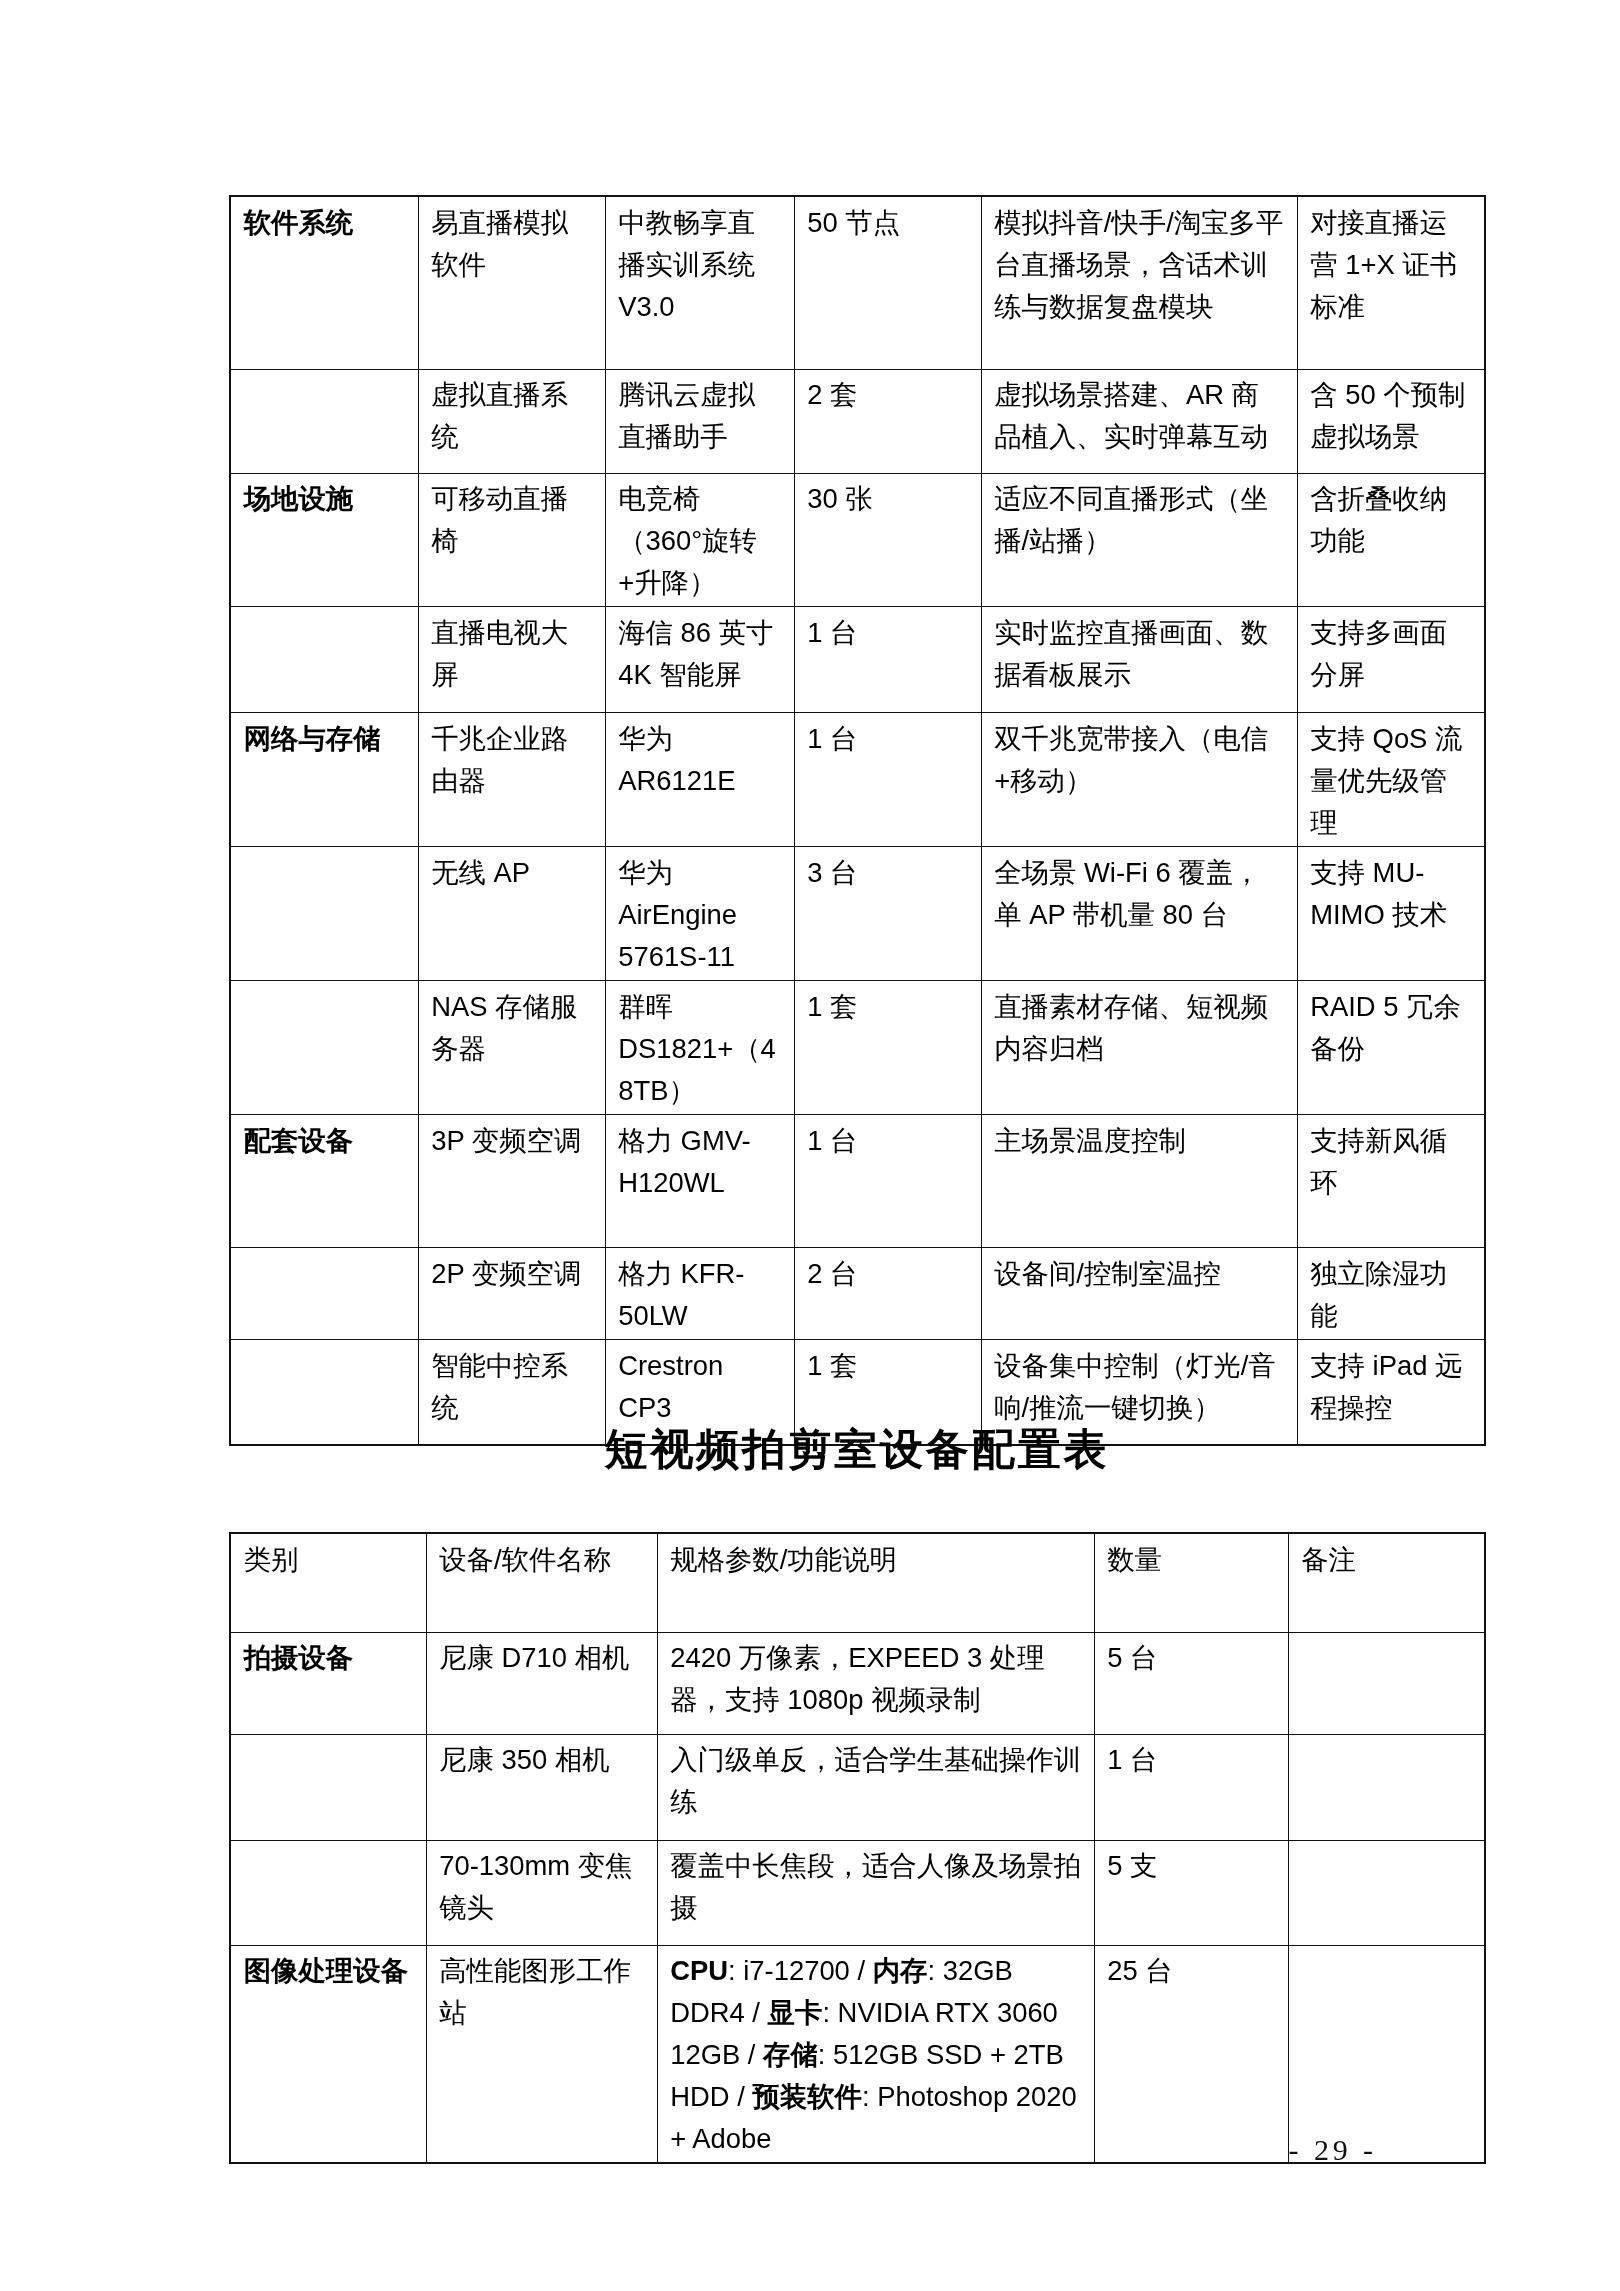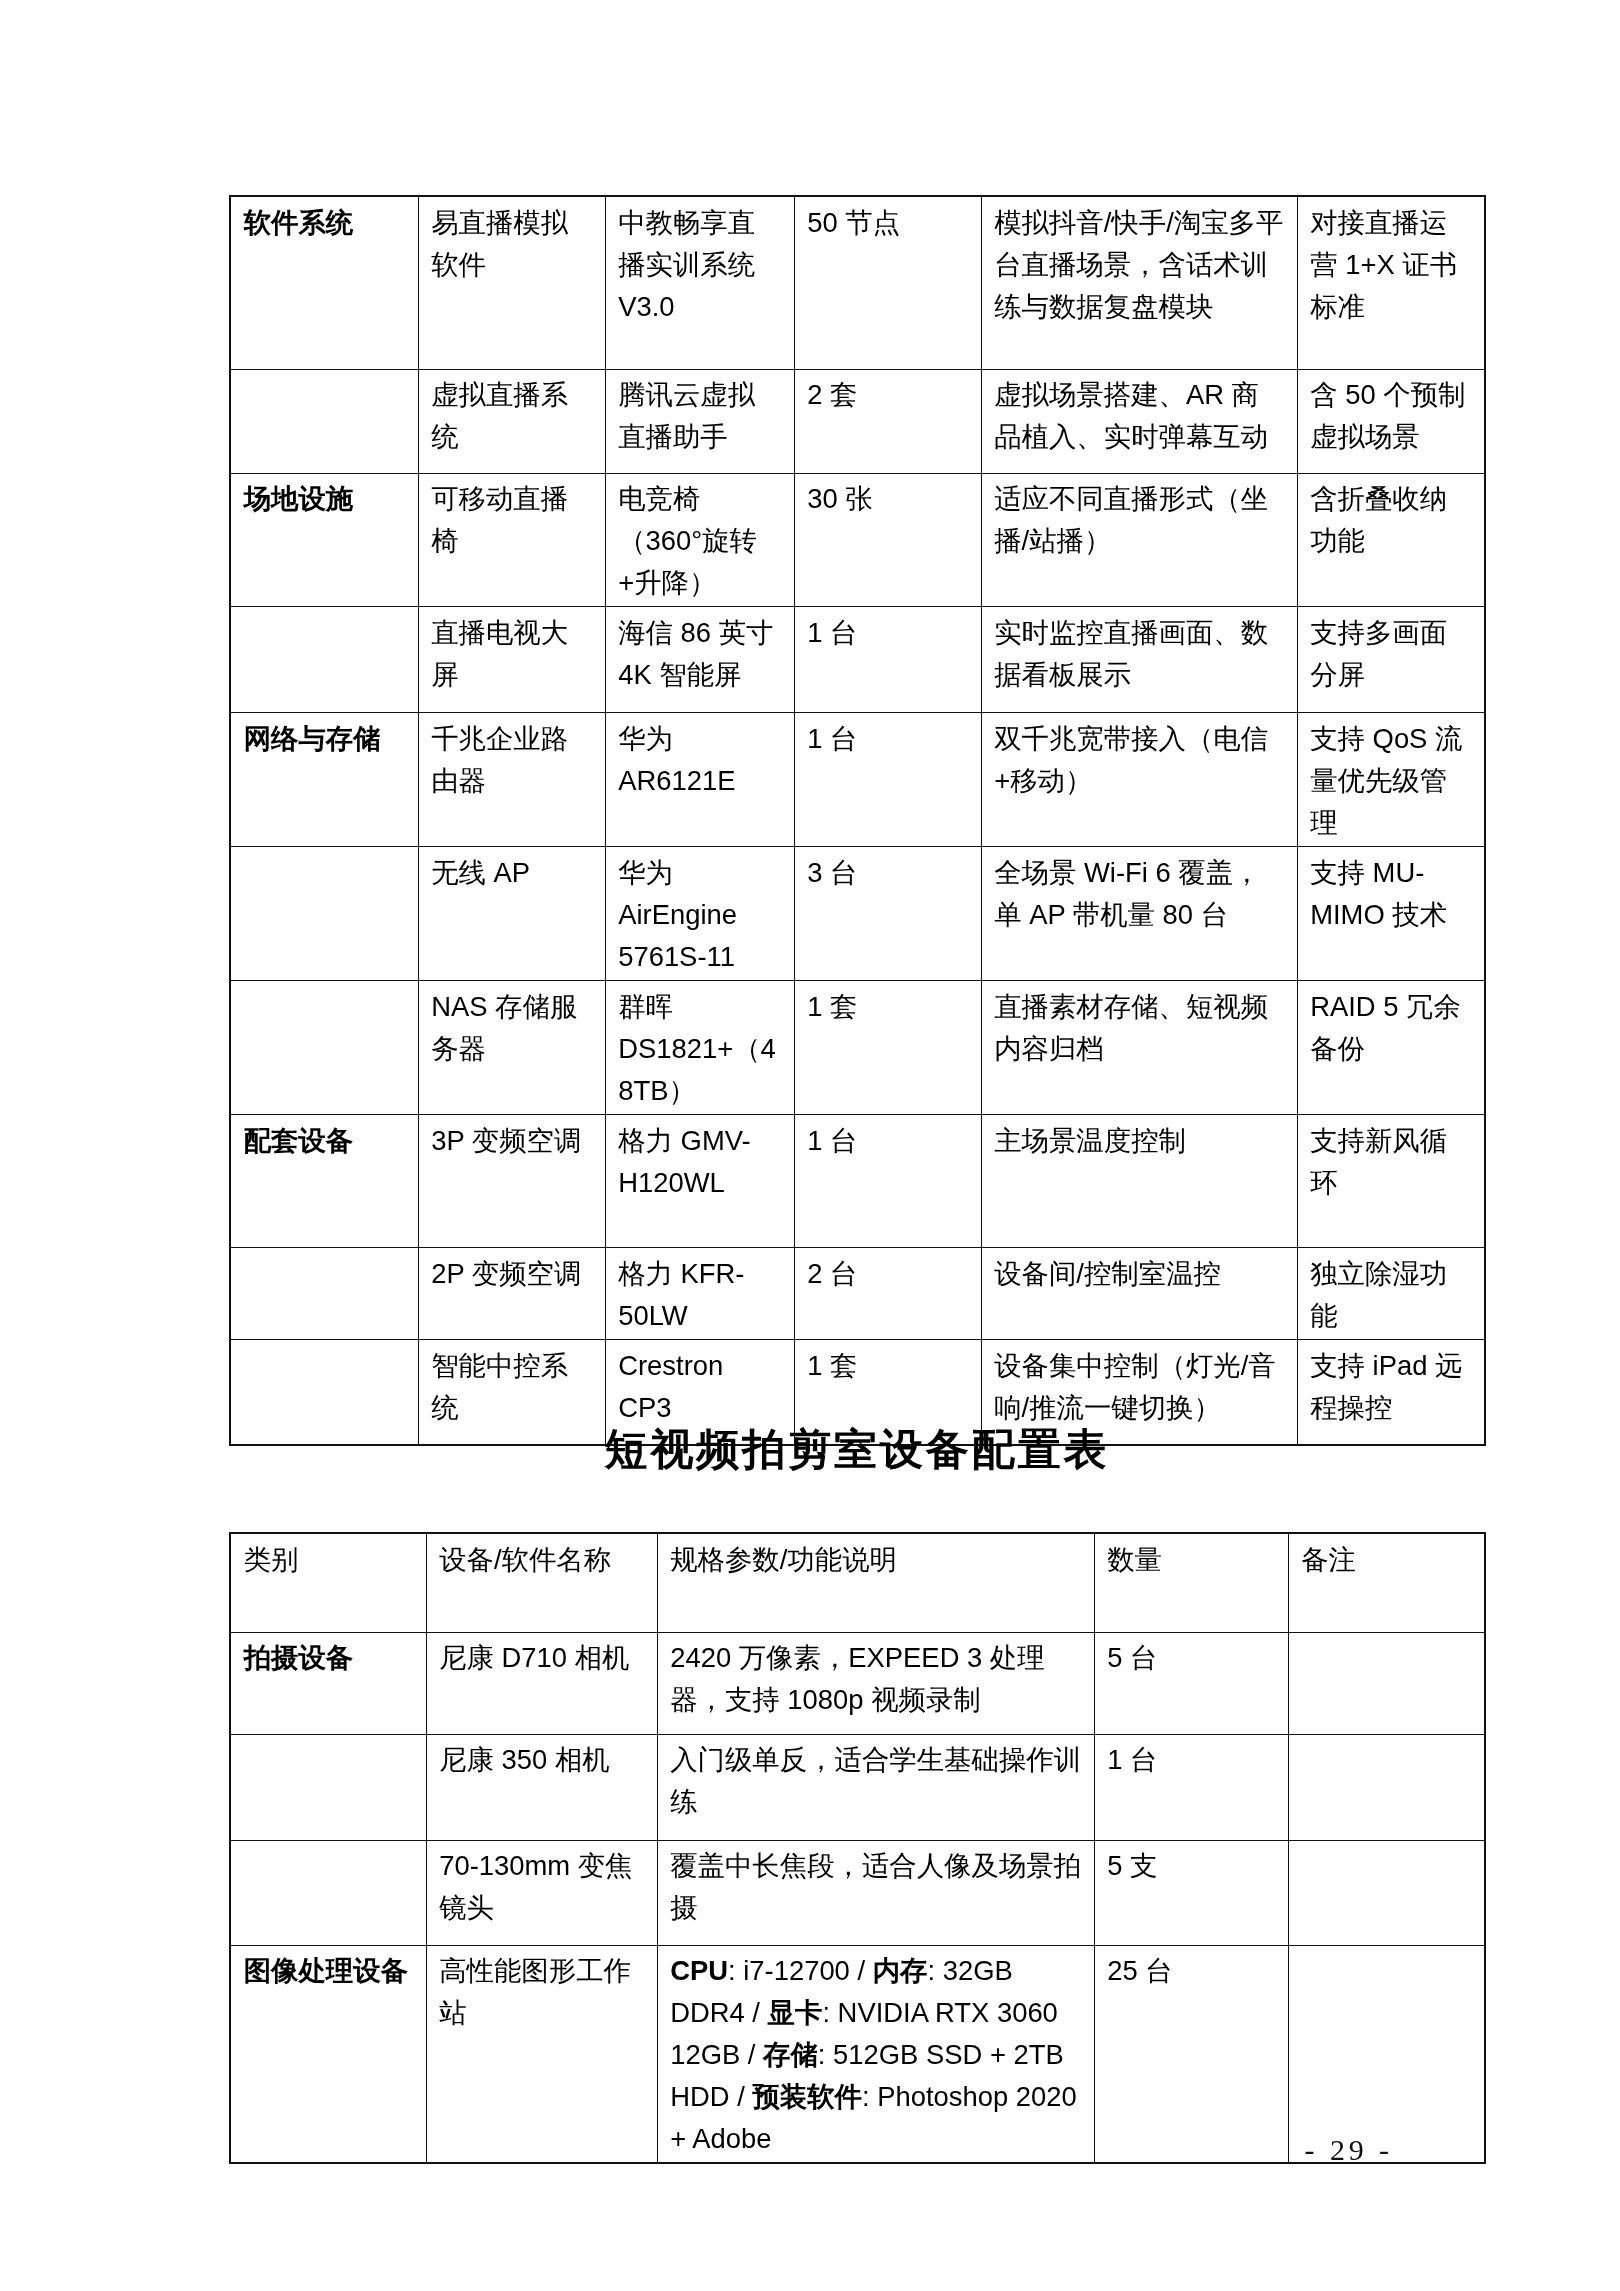--- a/index.html
+++ b/index.html
@@ -73,21 +73,21 @@
   .t2 col.c5{width:197px;}
   .t2 tr.hdr{height:99px;}
   .t2 tr:nth-child(2){height:102px;}
   .t2 tr:nth-child(3){height:106px;margin-left:33px;}
   .t2 tr:nth-child(4){height:105px;}
   .t2 tr:nth-child(5){height:172px;padding-left:24px;}
   
   .pagenum{
     position:absolute;
     top:2133px;
-    right:227px;
+    right:243px;
     font-family:"Liberation Serif","DejaVu Serif",serif;
     font-size:30px;
     letter-spacing:3.9px;
     color:#111;
   }
 </style>
 </head>
 <body>
 
 <div class="page">

